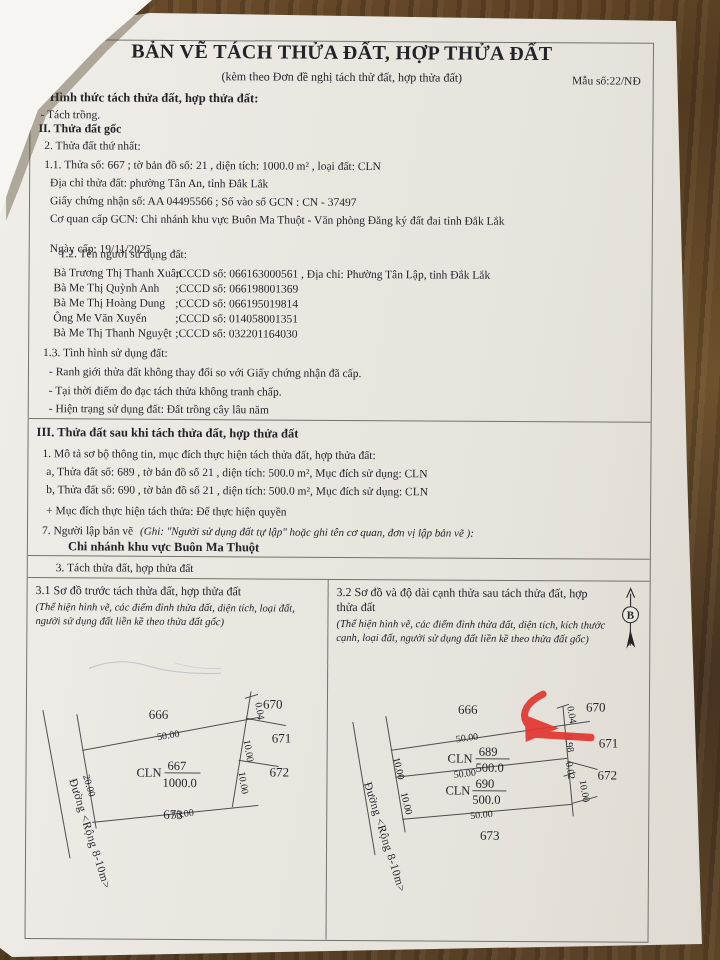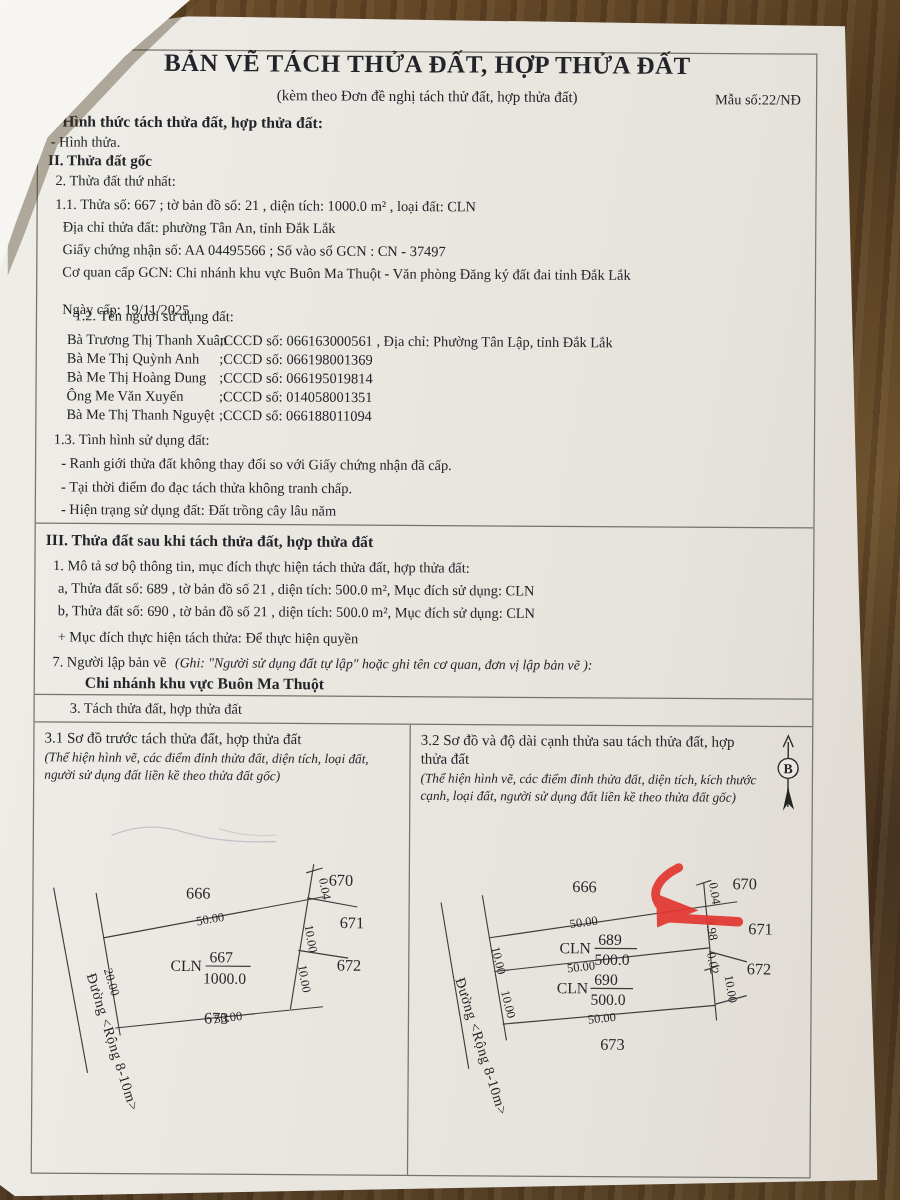--- a/index.html
+++ b/index.html
@@ -53,21 +53,21 @@
 <body>
 
 <div class="paper">
   <div class="form">
 
     <div class="ln center title" style="top:3px;">BẢN VẼ TÁCH THỬA ĐẤT, HỢP THỬA ĐẤT</div>
     <div class="ln center subtitle" style="top:28px;">(kèm theo Đơn đề nghị tách thử đất, hợp thửa đất)</div>
     <div class="ln" style="top:30px;right:12px;margin-left:40px;">Mẫu số:22/NĐ</div>
 
     <div class="ln b" style="top:50px;left:8px;font-size:12.5px;">I. Hình thức tách thửa đất, hợp thửa đất:</div>
-    <div class="ln" style="top:67px;left:10px;">- Hình thửa.</div>
+    <div class="ln" style="top:67px;left:10px;">- Tách trồng.</div>
 
     <div class="ln b" style="top:81px;left:8px;font-size:12px;">II. Thửa đất gốc</div>
     <div class="ln" style="top:98px;left:14px;">2. Thửa đất thứ nhất:</div>
     <div class="ln" style="top:117px;left:14px;">1.1. Thửa số:   667   ; tờ bản đồ số:   21   , diện tích: 1000.0  m²  , loại đất:  CLN</div>
     <div class="ln" style="top:135px;left:20px;">Địa chỉ thửa đất:  phường Tân An, tỉnh Đắk Lắk</div>
     <div class="ln" style="top:153px;left:20px;">Giấy chứng nhận số:    AA 04495566        ; Số vào sổ GCN :    CN - 37497</div>
     <div class="ln" style="top:171px;left:20px;">Cơ quan cấp GCN:     Chi nhánh khu vực Buôn Ma Thuột - Văn phòng Đăng ký đất đai tỉnh Đắk Lắk</div>
     <div class="ln" style="top:201px;left:20px;text-align:center;">Ngày cấp:    19/11/2025</div>
     <div class="ln" style="top:206px;left:30px;text-align:center;">1.2. Tên người sử dụng đất:</div>
 
@@ -77,21 +77,21 @@
     <div class="ln" style="top:240px;left:24px;">
       <span class="u-name">Bà Me Thị Quỳnh Anh</span><span>;CCCD số:  066198001369</span>
     </div>
     <div class="ln" style="top:255px;left:24px;">
       <span class="u-name">Bà Me Thị Hoàng Dung</span><span>;CCCD số:  066195019814</span>
     </div>
     <div class="ln" style="top:270px;left:24px;">
       <span class="u-name">Ông Me Văn Xuyến</span><span>;CCCD số:  014058001351</span>
     </div>
     <div class="ln" style="top:285px;left:24px;">
-      <span class="u-name">Bà Me Thị Thanh Nguyệt</span><span>;CCCD số:  066188011094</span>
+      <span class="u-name">Bà Me Thị Thanh Nguyệt</span><span>;CCCD số:  032201164030</span>
     </div>
 
     <div class="ln" style="top:305px;left:14px;">1.3. Tình hình sử dụng đất:</div>
     <div class="ln" style="top:324px;left:20px;">- Ranh giới thửa đất không thay đổi so với Giấy chứng nhận đã cấp.</div>
     <div class="ln" style="top:343px;left:20px;">- Tại thời điểm đo đạc tách thửa không tranh chấp.</div>
     <div class="ln" style="top:361px;left:20px;">- Hiện trạng sử dụng đất: Đất trồng cây lâu năm</div>
 
     <div class="hr" style="top:378px;"></div>
 
     <div class="ln b" style="top:385px;left:8px;font-size:12.5px;">III. Thửa đất sau khi tách thửa đất, hợp thửa đất</div>

